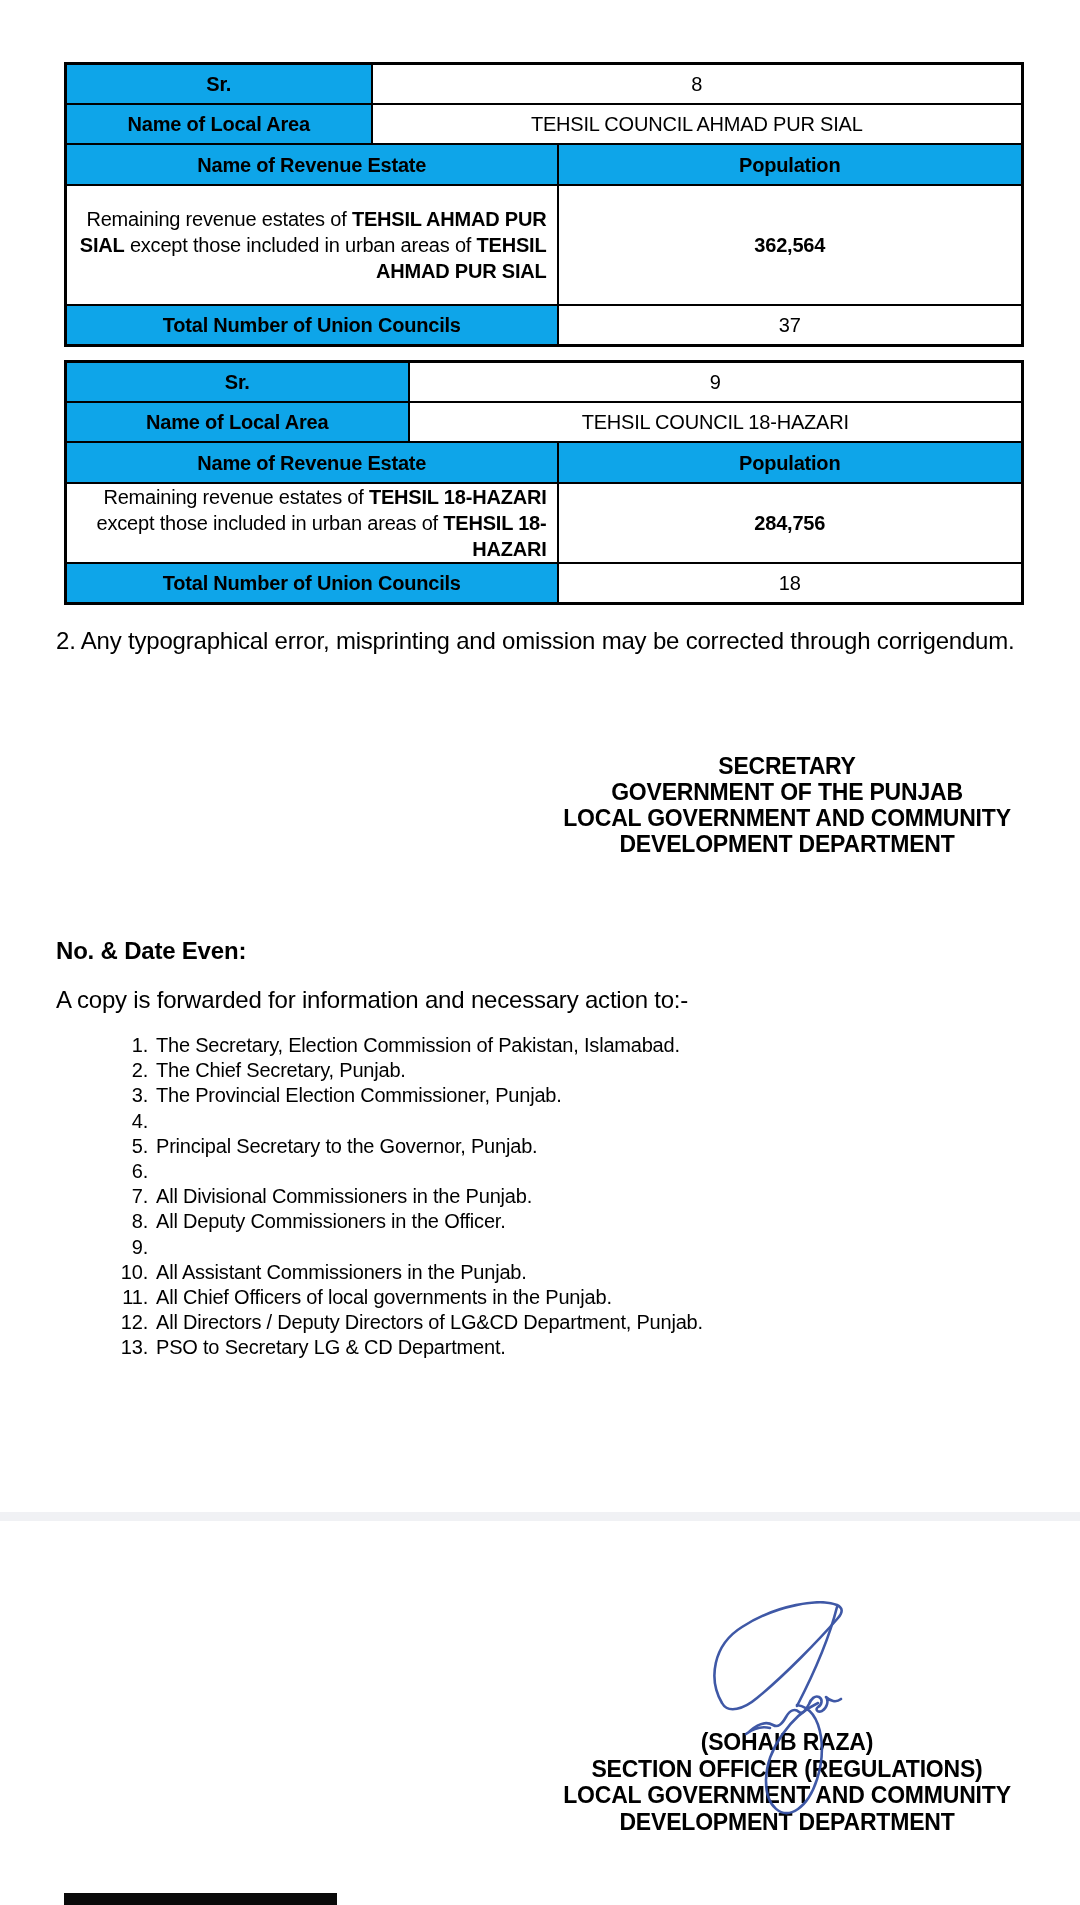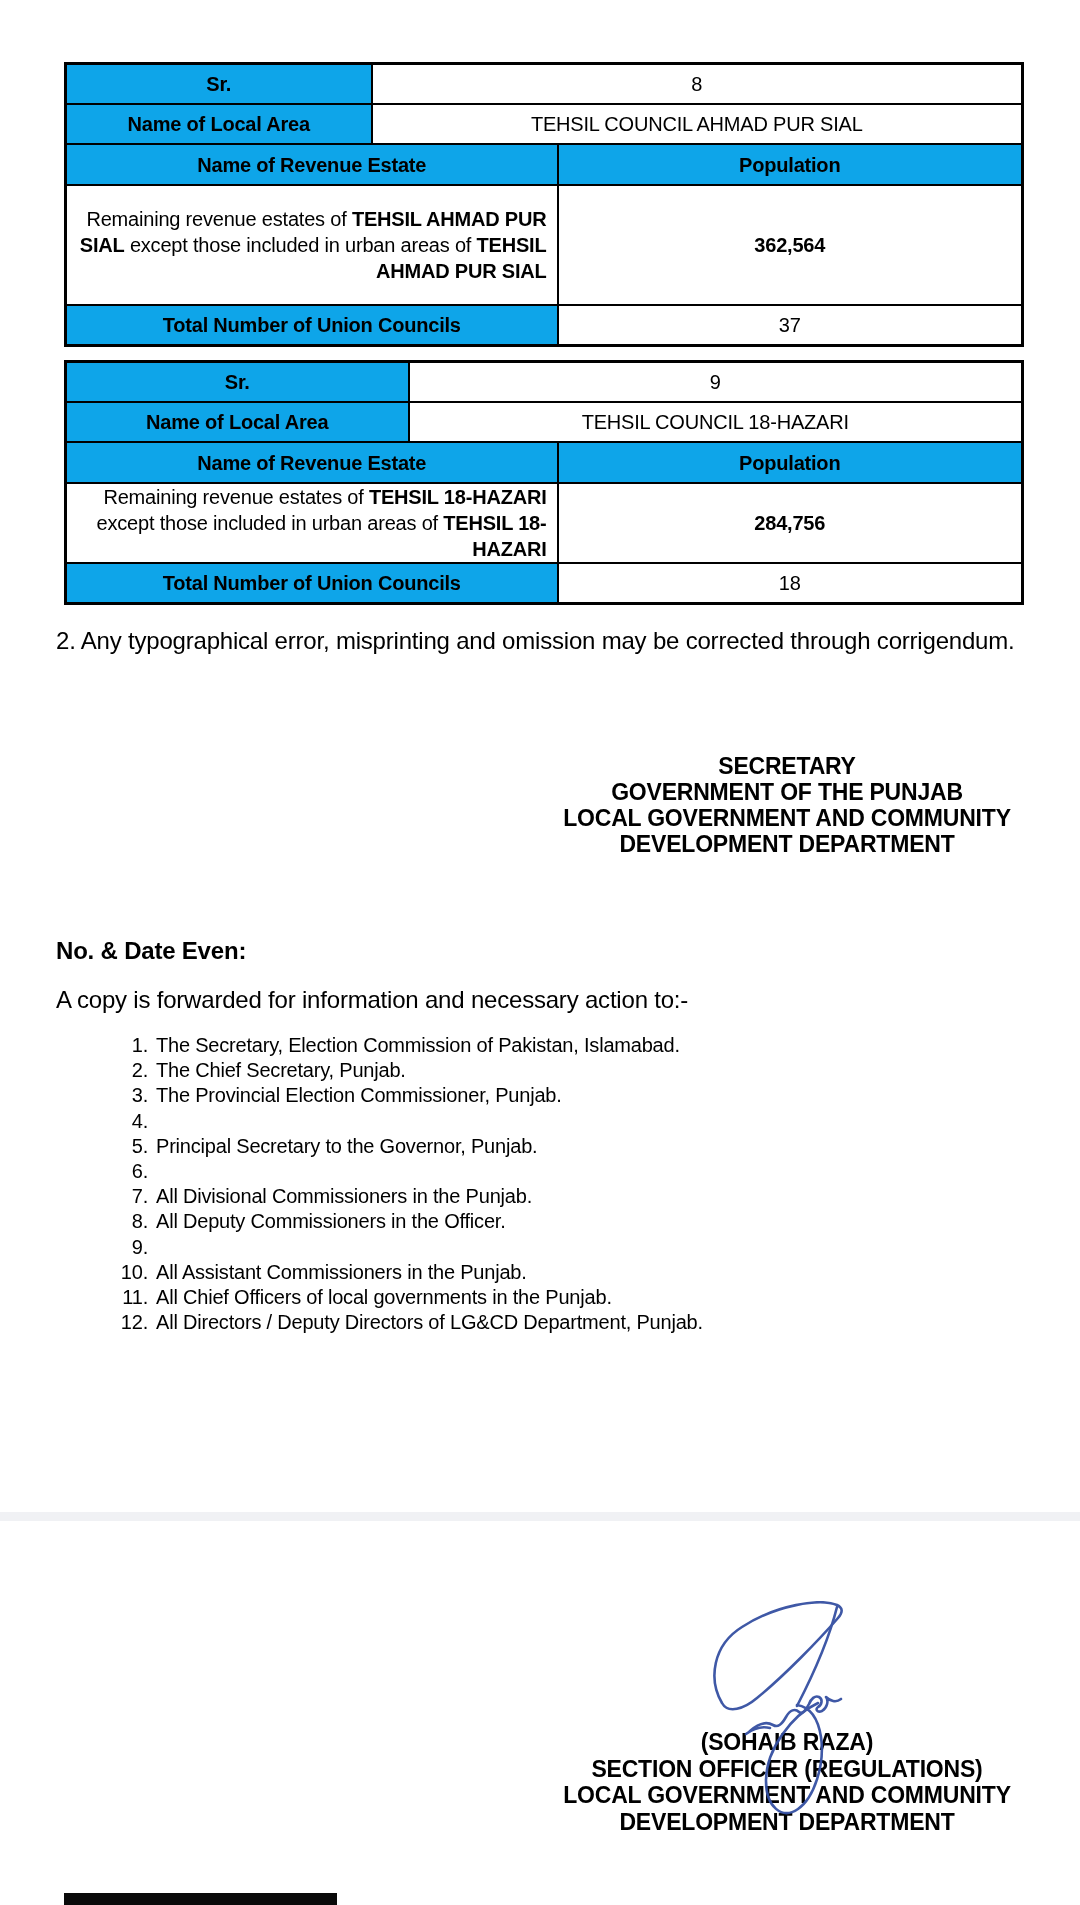--- a/index.html
+++ b/index.html
@@ -161,20 +161,24 @@
       <div class="recipient-text">All Assistant Commissioners in the Punjab.</div>
     </div>
     <div class="recipient-row">
       <div class="recipient-num">11.</div>
       <div class="recipient-text">All Chief Officers of local governments in the Punjab.</div>
     </div>
     <div class="recipient-row">
       <div class="recipient-num">12.</div>
       <div class="recipient-text">All Directors / Deputy Directors of LG&amp;CD Department, Punjab.</div>
     </div>
+    <div class="recipient-row">
+      <div class="recipient-num">13.</div>
+      <div class="recipient-text">PSO to Secretary LG &amp; CD Department.</div>
+    </div>
   </div>
 
 <div id="page-separator"></div>
 
 <svg id="signature-svg" viewBox="0 0 178 228" fill="none" xmlns="http://www.w3.org/2000/svg">
   <g stroke="#3550a2" stroke-width="2.6" fill="none" stroke-linecap="round" stroke-linejoin="round" opacity="0.95">
 
     <path d="M 22 106 C 8 82, 13 48, 42 30 C 76 8, 120 1, 137 8 C 143 11, 143 15, 138 21 C 119 43, 84 79, 57 101 C 44 112, 28 117, 22 106 Z"></path>
 
     <path d="M 137 10 C 129 42, 112 80, 97 109"></path>

